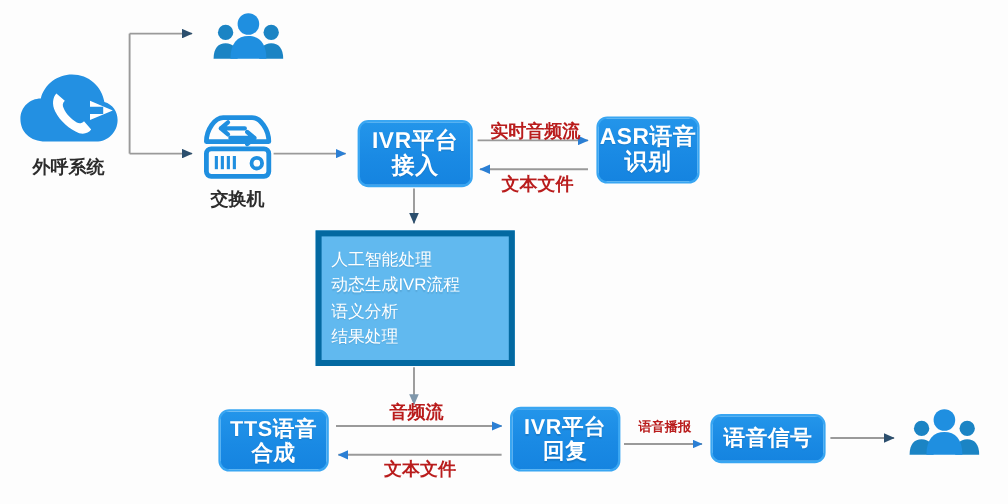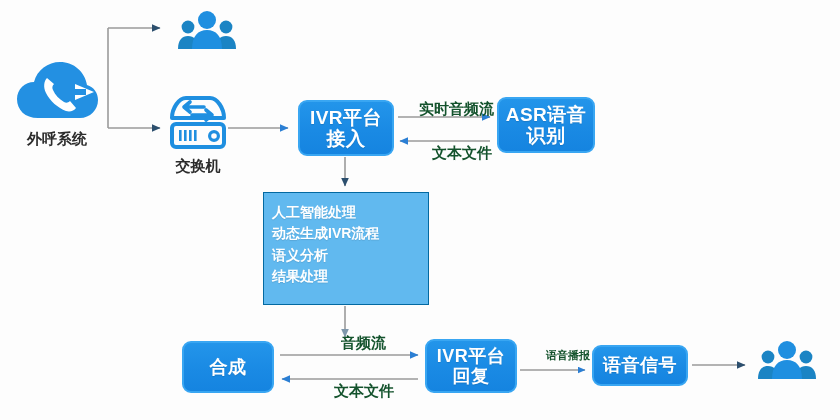--- a/index.html
+++ b/index.html
@@ -39,44 +39,44 @@
     line-height: 1.12;
     letter-spacing: 0.5px;
     text-shadow: 0 1px 1px rgba(0,0,0,0.12);
   }
   .node .ln { display: block; white-space: nowrap; }
   
   .process {
     position: absolute;
     box-sizing: border-box;
     background: #61b9ef;
-    border: 1px solid #0369a1;
+    border: 5px solid #0369a1;
     color: #ffffff;
-    font-weight: bold;
+    font-weight: normal;
     padding: 9px 0 6px 8px;
     line-height: 1.52;
     text-shadow: 0 1px 1px rgba(0,0,0,0.10);
   }
   .process .ln { display: block; white-space: nowrap; }
   
   .icon-wrap { position: absolute; }
   .icon-label {
     position: absolute;
     text-align: center;
     color: #2c2c2c;
     font-weight: bold;
     white-space: nowrap;
   }
   
   .edge-label {
     position: absolute;
-    color: #14532d;
+    color: #b91c1c;
     font-weight: bold;
     white-space: nowrap;
-    text-align: right;
+    text-align: center;
   }
 </style>
 </head>
 <body>
 
 <div id="canvas">
 
   <svg class="layer" viewBox="0 0 840 420" width="840" height="420" xmlns="http://www.w3.org/2000/svg">
     <defs>
       <marker id="ah-blue" markerWidth="9" markerHeight="8" refX="8.4" refY="4" orient="auto" markerUnits="userSpaceOnUse">
@@ -184,26 +184,27 @@
       <circle cx="31" cy="12" r="9" fill="#1f8fe0"></circle>
       <path d="M16,41 C16,28 22,22 31,22 C40,22 46,28 46,41 Z" fill="#1f8fe0"></path>
     </svg>
   </div>
 
   <div class="node" style="left:298px; top:100px; width:96px; height:56px; font-size:19px;">
     <span class="ln">IVR平台</span>
     <span class="ln">接入</span>
   </div>
 
-  <div class="node" style="left:497px; top:97px; width:98px; height:56px; font-size:19px;">
+  <div class="node" style="left:497px; top:97px; width:86px; height:56px; font-size:19px;">
     <span class="ln">ASR语音</span>
     <span class="ln">识别</span>
   </div>
 
   <div class="node" style="left:182px; top:341px; width:92px; height:52px; font-size:18px;">
+    <span class="ln">TTS语音</span>
     <span class="ln">合成</span>
   </div>
 
   <div class="node" style="left:425px; top:339px; width:92px; height:54px; font-size:18px;">
     <span class="ln">IVR平台</span>
     <span class="ln">回复</span>
   </div>
 
   <div class="node" style="left:592px; top:345px; width:96px; height:41px; font-size:18px;">
     <span class="ln">语音信号</span>

